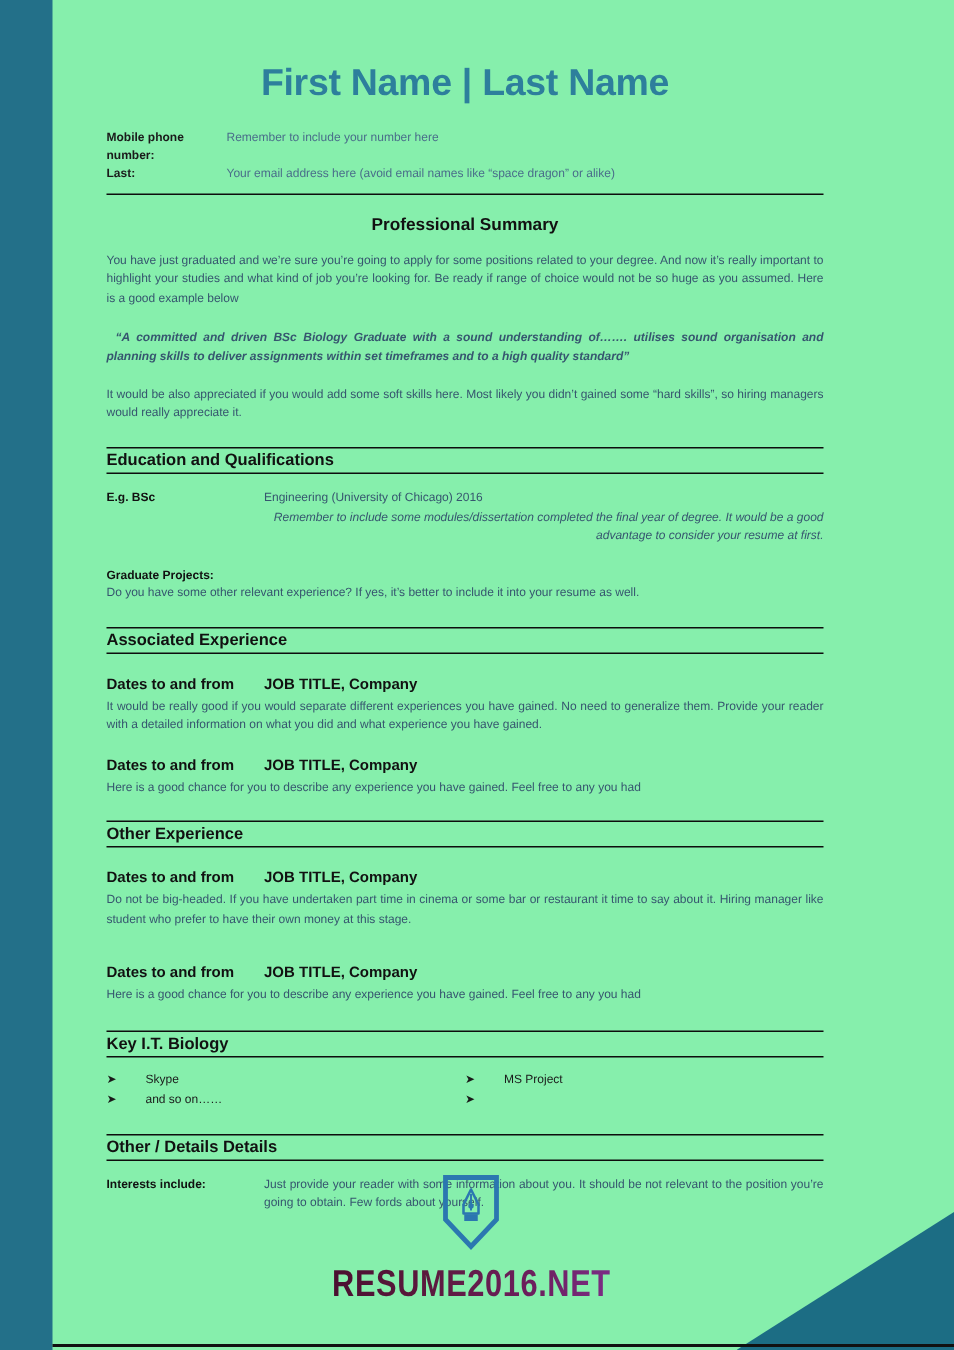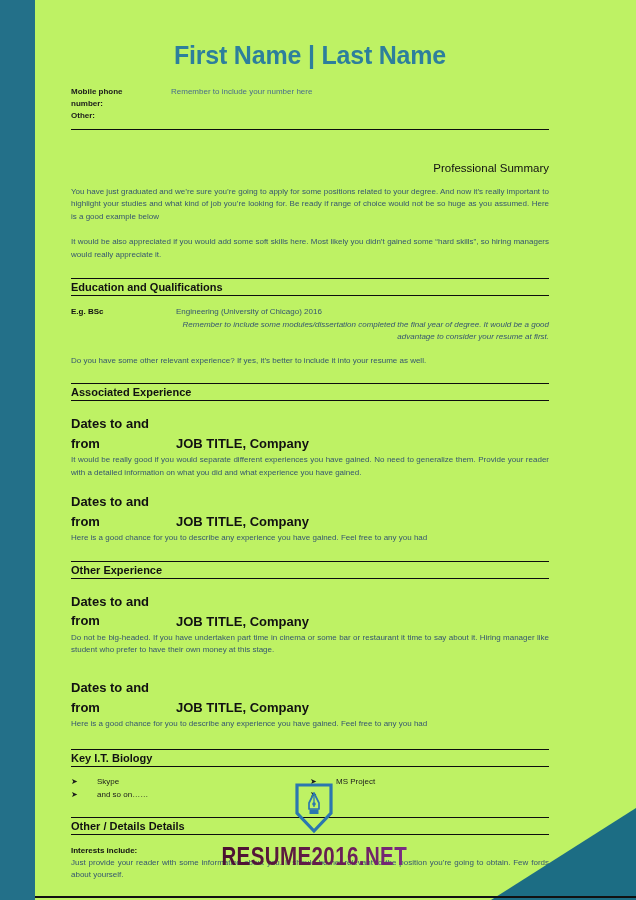--- a/index.html
+++ b/index.html
@@ -8,21 +8,21 @@
     background: #ffffff;
   }
   body {
     font-family: "Liberation Sans", sans-serif;
     -webkit-font-smoothing: antialiased;
   }
   #page {
     position: relative;
     width: 636px;
     height: 900px;
-    background: #bef264;
+    background: #86efac;
     overflow: hidden;
   }
   
   .left-bar {
     position: absolute;
     left: 0;
     top: 0;
     width: 35px;
     height: 900px;
     background: #237089;
@@ -67,44 +67,43 @@
 
   
   .contact-block {
     margin-top: 16px;
     font-size: 8px;
     line-height: 1.55;
   }
   .contact-row {
     display: flex;
     align-items: baseline;
-    gap: 20px;
   }
   .contact-label {
     font-weight: bold;
     color: #1a1a1a;
     width: 80px;
     flex: none;
   }
   .contact-value {
     color: #4a6e8a;
   }
 
   .rule-black {
     border: 0;
     border-top: 1.4px solid #0d0d0d;
     margin: 6px 0 0 0;
   }
 
   .section-title-center {
-    text-align: right;
+    text-align: center;
     font-size: 11.5px;
-    font-weight: normal;
-    color: #111111;
-    margin: 32px 0 0 0;
+    font-weight: bold;
+    color: #111111;
+    margin: 14px 0 0 0;
   }
 
   p.body-text {
     font-size: 8px;
     line-height: 1.6;
     color: #36566f;
     text-align: justify;
     margin: 12px 0 0 0;
   }
   p.body-text.tight { margin-top: 9px; }
@@ -168,21 +167,21 @@
     color: #111111;
     margin-top: 16px;
   }
   .sub-head + p.body-text { margin-top: 1px; }
 
   
   .job {
     margin-top: 13px;
   }
   .job-head {
-    font-size: 13px;
+    font-size: 10px;
     font-weight: bold;
     color: #111111;
     line-height: 1.5;
   }
   .job-dates {
     display: inline-block;
     width: 105px;
   }
   .job-title { display: inline; }
   .job-desc {
@@ -213,21 +212,20 @@
     flex: none;
     color: #1a1a1a;
     font-size: 8px;
   }
   .skill-label { color: #1a1a1a; }
 
   
   .interests-row {
     display: flex;
     margin-top: 10px;
-    flex-direction: column;
   }
   .interests-label {
     width: 105px;
     flex: none;
     font-size: 8px;
     font-weight: bold;
     color: #111111;
     line-height: 1.5;
   }
   .interests-value {
@@ -273,40 +271,43 @@
   <div class="content">
 
     <h1 class="doc-title">First Name | Last Name</h1>
 
     <div class="contact-block">
       <div class="contact-row">
         <span class="contact-label">Mobile phone number:</span>
         <span class="contact-value">Remember to include your number here</span>
       </div>
       <div class="contact-row">
-        <span class="contact-label">Other:</span>
+        <span class="contact-label">Last:</span>
+        <span class="contact-value">Your email address here (avoid email names like “space dragon” or alike)</span>
       </div>
     </div>
     <hr class="rule-black">
 
     <h2 class="section-title-center">Professional Summary</h2>
     <p class="body-text">You have just graduated and we’re sure you’re going to apply for some positions related to your degree. And now it’s really important to highlight your studies and what kind of job you’re looking for. Be ready if range of choice would not be so huge as you assumed. Here is a good example below</p>
+    <p class="quote-text">“A committed and driven BSc Biology Graduate with a sound understanding of……. utilises sound organisation and planning skills to deliver assignments within set timeframes and to a high quality standard”</p>
     <p class="body-text">It would be also appreciated if you would add some soft skills here. Most likely you didn’t gained some “hard skills”, so hiring managers would really appreciate it.</p>
 
     <div class="section-head rule-below">
       <span class="section-head-label">Education and Qualifications</span>
     </div>
     <div class="edu-row">
       <div class="edu-left">E.g. BSc</div>
       <div class="edu-right">
         <span class="edu-degree">Engineering (University of Chicago) 2016</span>
         <span class="edu-note">Remember to include some modules/dissertation completed the final year of degree. It would be a good advantage to consider your resume at first.</span>
       </div>
     </div>
 
+    <div class="sub-head">Graduate Projects:</div>
     <p class="body-text">Do you have some other relevant experience? If yes, it’s better to include it into your resume as well.</p>
 
     <div class="section-head rule-below">
       <span class="section-head-label">Associated Experience</span>
     </div>
     <div class="job">
       <div class="job-head">
         <span class="job-dates">Dates to and from</span><span class="job-title">JOB TITLE, Company</span>
       </div>
       <div class="job-desc">It would be really good if you would separate different experiences you have gained. No need to generalize them. Provide your reader with a detailed information on what you did and what experience you have gained.</div>

